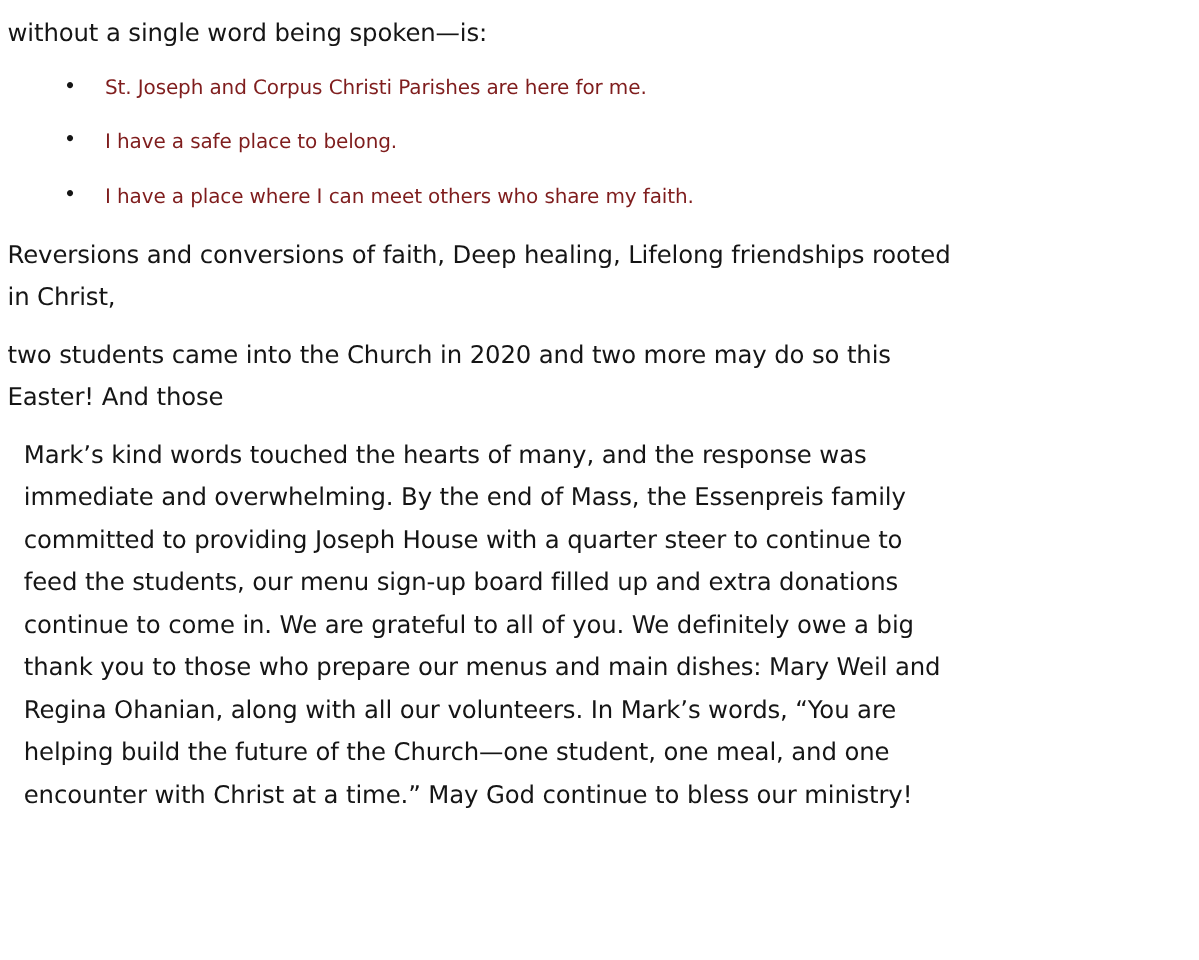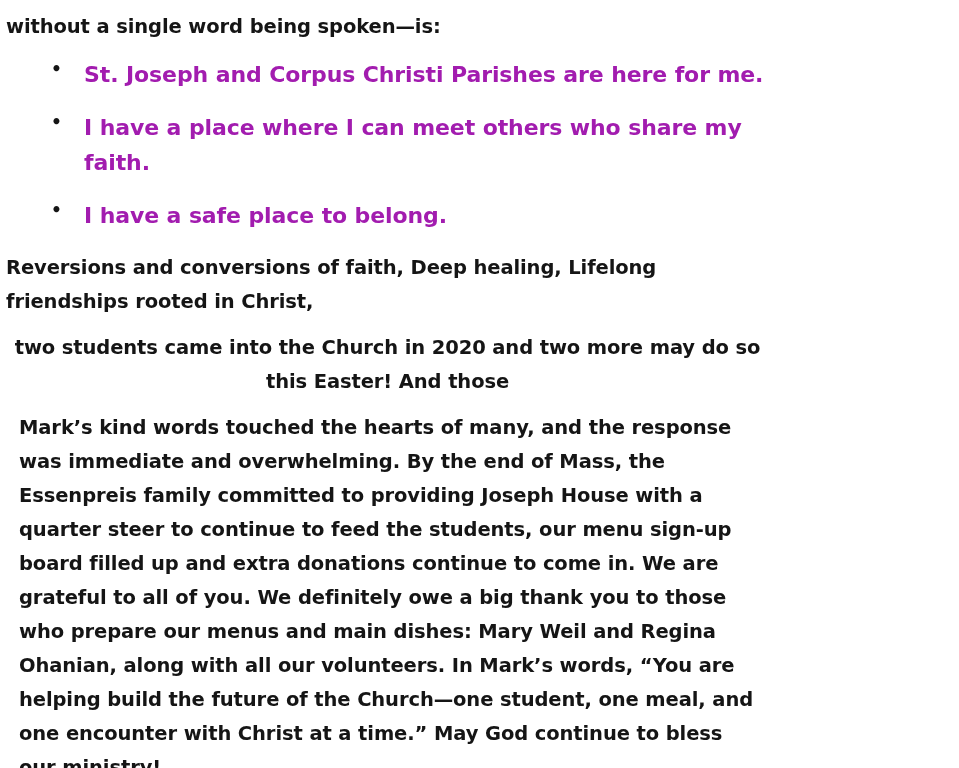--- a/index.html
+++ b/index.html
@@ -12,54 +12,52 @@
     height: 768px;
     font-family: "DejaVu Sans", sans-serif;
     color: #141414;
   }
   #doc {
     box-sizing: border-box;
     width: 785px;
     height: 768px;
     padding: 10px 16px 0 6px;
     background: #ffffff;
-    font-weight: bold;
   }
   .para {
     font-size: 19.5px;
     line-height: 1.72;
     margin: 0 0 13px 0;
     letter-spacing: -0.1px;
     color: #151515;
   }
   .bullets {
     list-style: none;
     margin: 0 0 10px 0;
     padding: 0;
   }
   .bullets li {
     position: relative;
-    font-size: 22px;
+    font-size: 16px;
     line-height: 1.6;
     padding-left: 78px;
     margin: 0 0 18px 0;
     letter-spacing: -0.1px;
-    color: #a21caf;
+    color: #7f1d1d;
   }
   .bullets li::before {
     content: "\2022";
     position: absolute;
     left: 45px;
     top: -1px;
     font-size: 17px;
     color: #151515;
   }
   .block {
     margin-bottom: 13px;
-    text-align: center;
   }
   .block .para {
     margin-bottom: 0;
   }
   .final {
     font-size: 19.5px;
     line-height: 1.74;
     letter-spacing: -0.1px;
     color: #151515;
     margin: 13px;
@@ -67,22 +65,22 @@
 </style>
 </head>
 <body>
 
 <div id="doc">
 
   <p class="para">without a single word being spoken—is:</p>
 
   <ul class="bullets">
     <li>St. Joseph and Corpus Christi Parishes are here for me.</li>
+    <li>I have a safe place to belong.</li>
     <li>I have a place where I can meet others who share my faith.</li>
-    <li>I have a safe place to belong.</li>
   </ul>
 
   <p class="para">Reversions and conversions of faith, Deep healing, Lifelong friendships rooted in Christ,</p>
 
   <div class="block">
     <p class="para">two students came into the Church in 2020 and two more may do so this Easter! And those</p>
   </div>
 
   <p class="final">Mark’s kind words touched the hearts of many, and the response was immediate and overwhelming. By the end of Mass, the Essenpreis family committed to providing Joseph House with a quarter steer to continue to feed the students, our menu sign-up board filled up and extra donations continue to come in. We are grateful to all of you. We definitely owe a big thank you to those who prepare our menus and main dishes: Mary Weil and Regina Ohanian, along with all our volunteers. In Mark’s words, “You are helping build the future of the Church—one student, one meal, and one encounter with Christ at a time.” May God continue to bless our ministry!</p>
 

